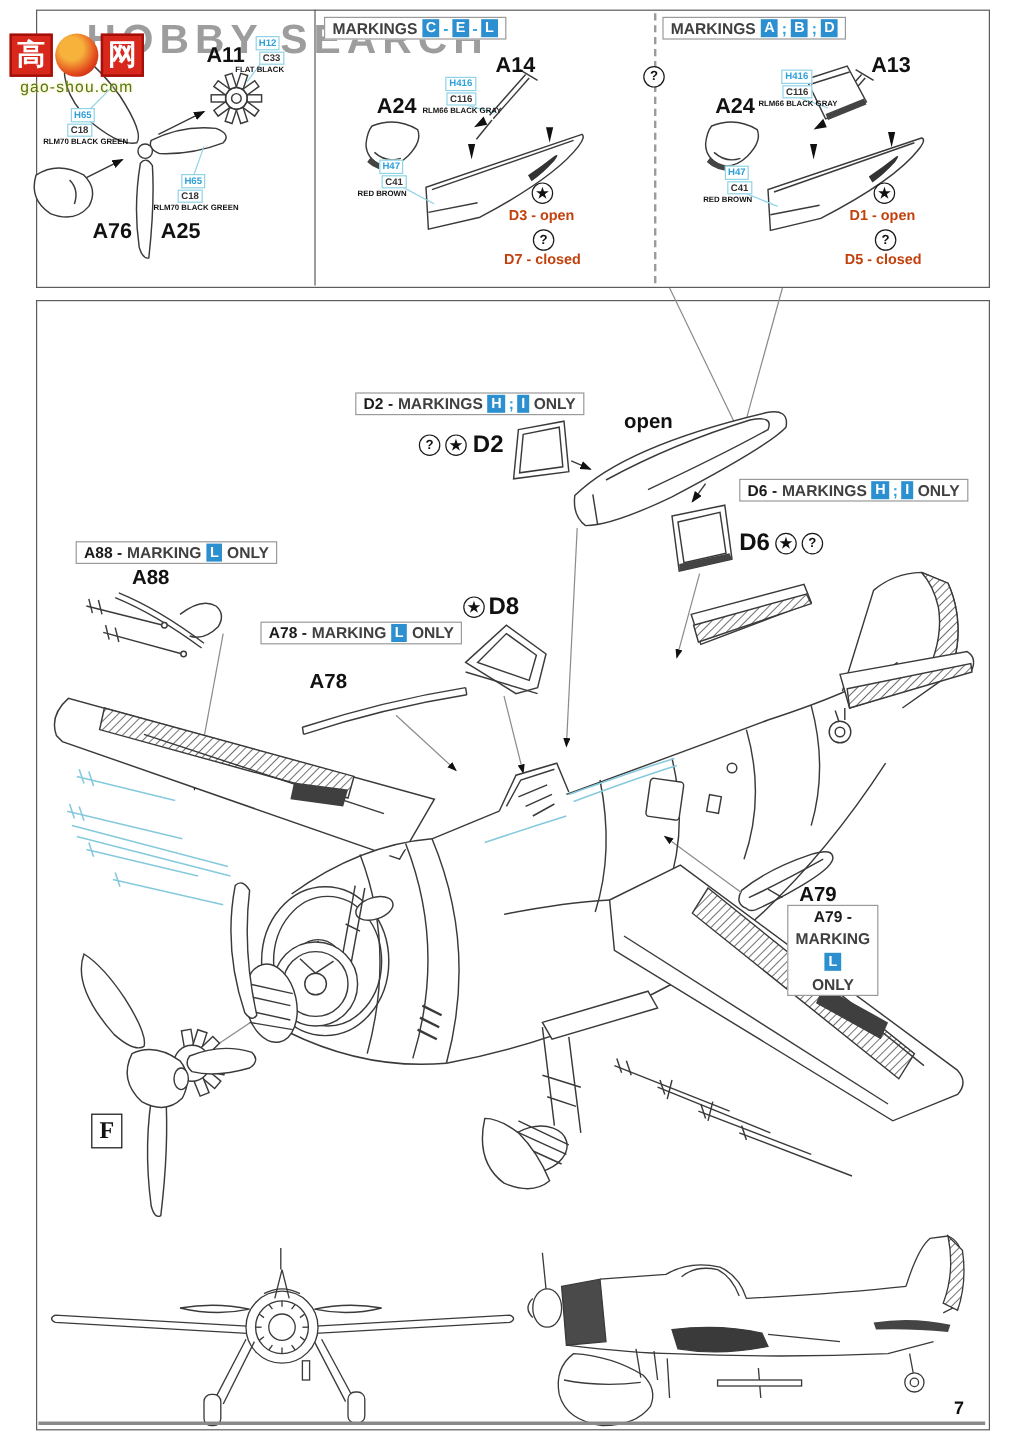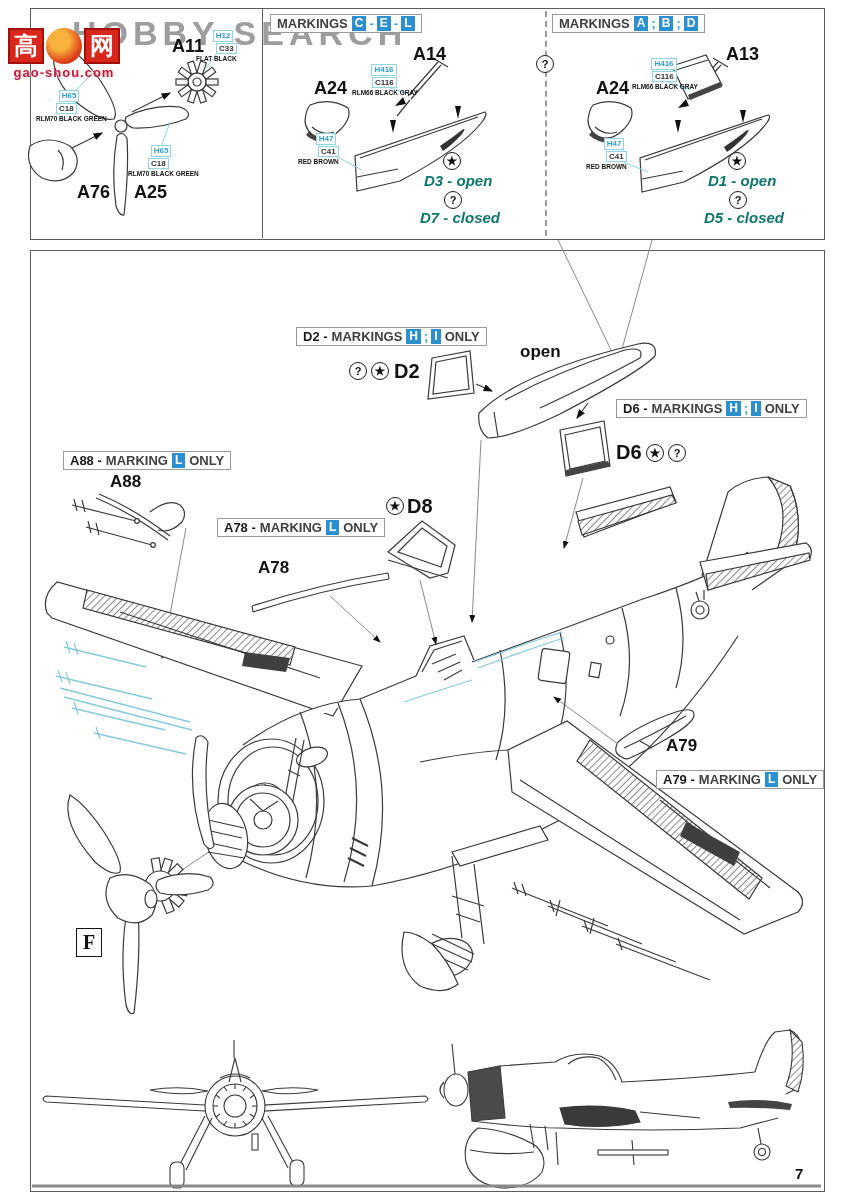--- a/index.html
+++ b/index.html
@@ -10,33 +10,33 @@
   .dashline{position:absolute;border-left:2px dashed #9a9a9a;z-index:2;}
   svg.art{position:absolute;left:0;top:0;z-index:3;}
   .wm{position:absolute;left:72px;top:14px;font-weight:bold;font-size:34px;color:#9d9d9d;
       letter-spacing:5px;z-index:4;}
   .logo{position:absolute;left:8px;top:28px;z-index:7;text-align:center;}
   .logo-row{display:flex;align-items:center;gap:2px;}
   .logo-sq{display:inline-block;width:32px;height:32px;background:#d8281c;color:#fff;
       font-weight:bold;font-size:24px;line-height:32px;text-align:center;border:2px solid #a50f0a;}
   .logo-thumb{display:inline-block;width:36px;height:36px;border-radius:50%;
       background:radial-gradient(circle at 38% 35%,#f7b23c 0 30%,#e2471c 65%,#a50f0a);}
-  .logo-site{font-weight:bold;font-size:13px;color:#be185d;letter-spacing:1px;margin-top:1px;
+  .logo-site{font-weight:normal;font-size:13px;color:#4d7c0f;letter-spacing:1px;margin-top:1px;
       text-shadow:0 0 3px #ffd98a;}
   .mkbox{position:absolute;display:flex;align-items:center;gap:4px;background:#fff;
       border:1.5px solid #9a9a9a;padding:1px 6px;font-weight:bold;font-size:13px;
       white-space:nowrap;z-index:6;}
   .mkbox .black{color:#1a1a1a;}
   .mkbox .blue{color:#404040;}
   .chip{background:#2b8fd0;color:#fff;font-weight:bold;font-size:12px;padding:0 3px;
       line-height:15px;display:inline-block;}
   .sep{color:#2da0d8;font-weight:bold;margin:0 -1px;}
   .plabel{position:absolute;font-weight:bold;font-size:18px;color:#111;z-index:6;}
   .plabel.sm{font-size:20px;}
-  .optlabel{position:absolute;font-weight:bold;font-size:15px;color:#0f766e;z-index:6;white-space:nowrap;font-style:italic;}
+  .optlabel{position:absolute;font-weight:bold;font-size:12px;color:#c2410c;z-index:6;white-space:nowrap;}
   .biglabel{position:absolute;font-weight:bold;font-size:17px;color:#111;z-index:6;}
   .circ{position:absolute;width:16px;height:16px;border:1.7px solid #1a1a1a;border-radius:50%;
       background:#fff;display:flex;align-items:center;justify-content:center;
       font-weight:bold;font-size:11px;color:#111;z-index:6;line-height:1;}
   .circ.star{font-size:12px;}
   .callout{position:absolute;text-align:left;z-index:6;}
   .co-box{display:block;width:max-content;margin:0 auto;border:1px solid #8fd4e6;background:#fff;
       font-size:8px;font-weight:bold;padding:0 2px;line-height:9.5px;}
   .co-h{color:#2da0d8;}
   .co-c{color:#333;margin-top:1px;margin-left:20px;}
@@ -516,21 +516,21 @@
 
   <div class="mkbox" style="left:217px;top:518px;">
     <span class="black">A78 -</span>
     <span class="blue">MARKING</span>
     <span class="chip">L</span>
     <span class="blue">ONLY</span>
   </div>
   <div class="biglabel" style="left:258px;top:558px;">A78</div>
 
   <div class="biglabel" style="left:666px;top:736px;">A79</div>
-  <div class="mkbox" style="left:656px;top:770px;">
+  <div class="mkbox" style="left:656px;top:754px;flex-direction:column;">
     <span class="black">A79 -</span>
     <span class="blue">MARKING</span>
     <span class="chip">L</span>
     <span class="blue">ONLY</span>
   </div>
 
   <div class="fbox" style="left:76px;top:928px;">F</div>
 
   <div class="pagenum" style="left:795px;top:1165px;">7</div>
 

